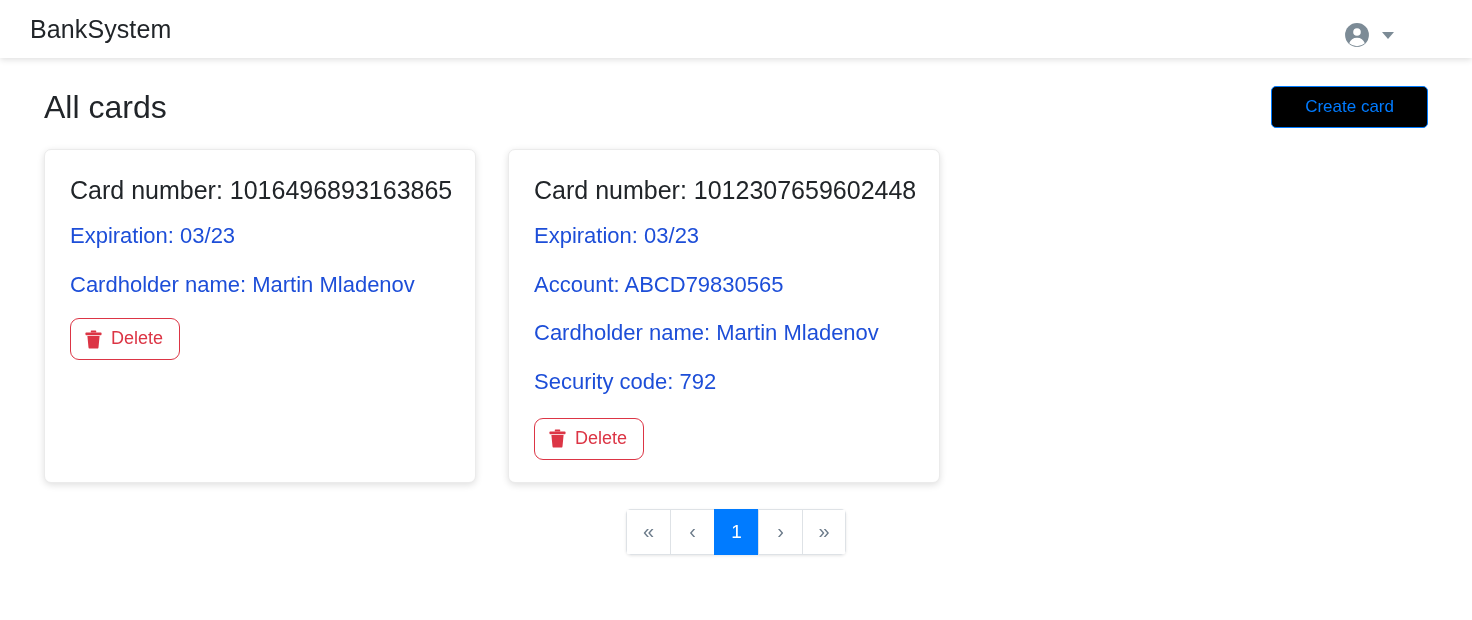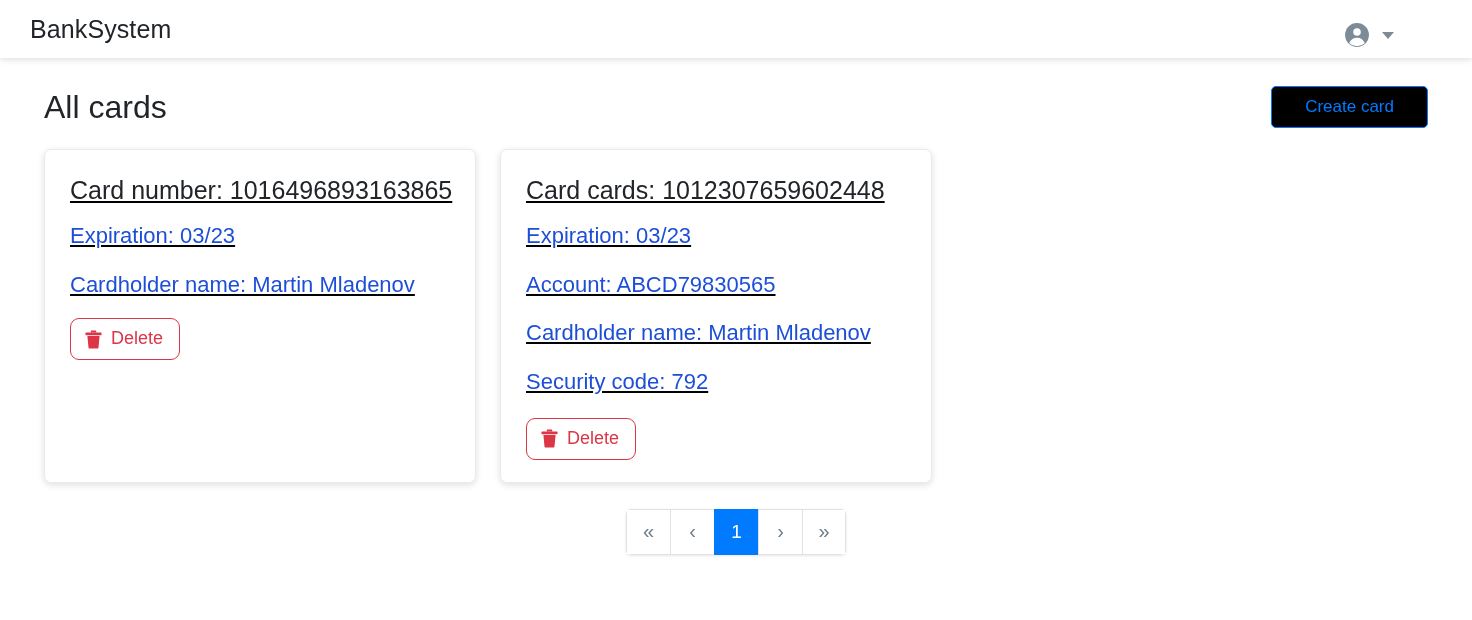--- a/index.html
+++ b/index.html
@@ -99,23 +99,22 @@
     font-size: 17px;
     font-family: "Liberation Sans", sans-serif;
     padding: 10px 33px;
     cursor: pointer;
     line-height: 1.2;
   }
 
   
   .card-grid {
     display: flex;
-    gap: 24px;
+    gap: 32px;
     padding: 21px 14px 0 14px;
-    text-decoration: underline;
   }
   .card {
     width: 432px;
     background: #ffffff;
     border: 1px solid #ebebeb;
     border-radius: 7px;
     box-shadow: 0 2px 7px rgba(0,0,0,0.13);
     padding: 24px 25px 22px 25px;
   }
   .card-title {
@@ -222,21 +221,21 @@
             <rect x="0.5" y="2.6" width="16" height="2.6" rx="0.6" fill="#dc3545"></rect>
             <rect x="5.8" y="0.4" width="5.4" height="2.2" rx="0.6" fill="#dc3545"></rect>
             <path d="M2.4 6.1h12.2l-1.1 11.3a1.4 1.4 0 0 1-1.4 1.2H4.9a1.4 1.4 0 0 1-1.4-1.2z" fill="#dc3545"></path>
           </svg>
         </span>
         <span>Delete</span>
       </button>
     </div>
 
     <div class="card">
-      <div class="card-title">Card cards: 1012307659602448</div>
+      <div class="card-title">Card number: 1012307659602448</div>
       <div class="card-line">Expiration: 03/23</div>
       <div class="card-line">Account: ABCD79830565</div>
       <div class="card-line">Cardholder name: Martin Mladenov</div>
       <div class="card-line last">Security code: 792</div>
       <button class="btn-outline-danger">
         <span>
           <svg class="trash-icon" viewBox="0 0 17 19" aria-hidden="true">
             <rect x="0.5" y="2.6" width="16" height="2.6" rx="0.6" fill="#dc3545"></rect>
             <rect x="5.8" y="0.4" width="5.4" height="2.2" rx="0.6" fill="#dc3545"></rect>
             <path d="M2.4 6.1h12.2l-1.1 11.3a1.4 1.4 0 0 1-1.4 1.2H4.9a1.4 1.4 0 0 1-1.4-1.2z" fill="#dc3545"></path>

